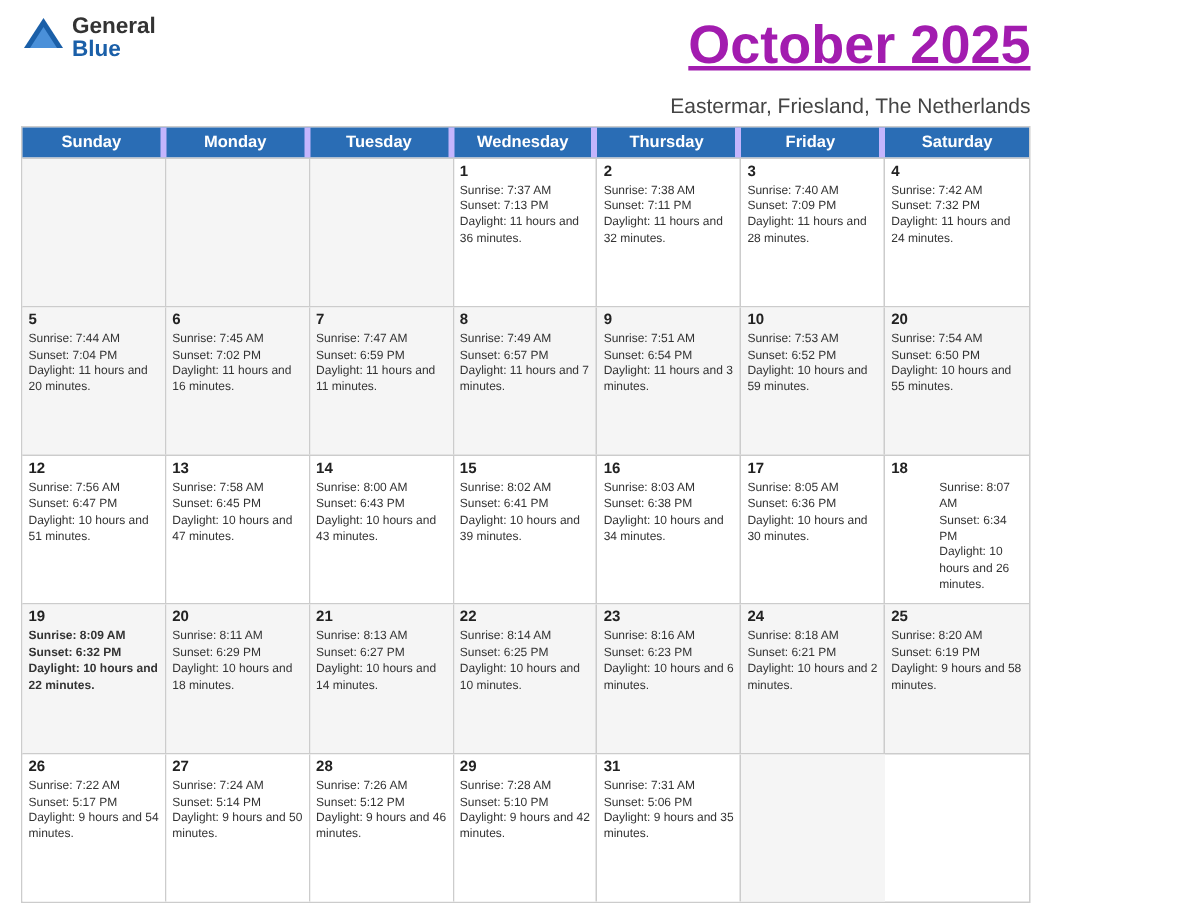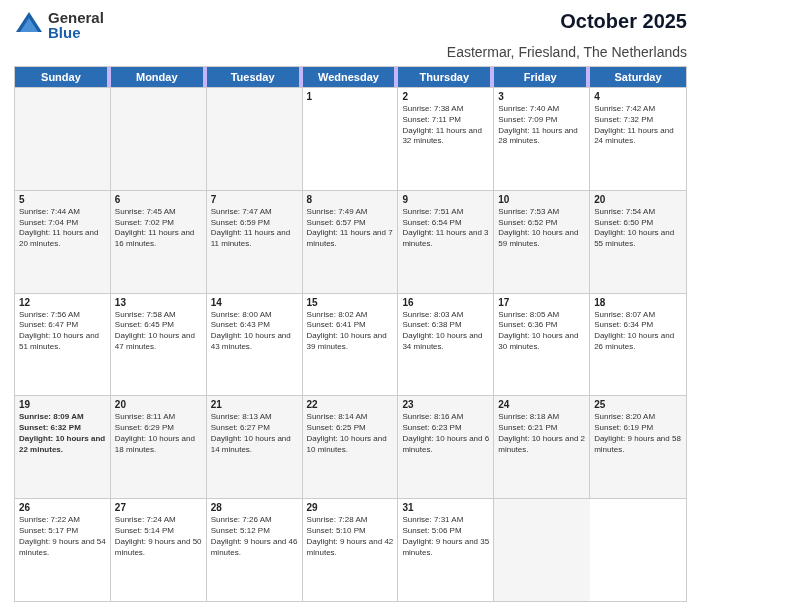--- a/index.html
+++ b/index.html
@@ -44,24 +44,25 @@
     }
     .logo-icon {
       width: 30px;
       height: 30px;
       margin-right: 4px;
     }
     .title-block {
       text-align: right;
     }
     .month-title {
-      font-size: 20px;
-      font-weight: bold;
-      color: #0f172a;
+      font-size: 36px;
+      font-weight: bold;
+      color: #a21caf;
       line-height: 1.1;
+      text-decoration: underline;
     }
     .location {
       font-size: 14px;
       color: #444;
       margin-top: 12px;
     }
     .calendar {
       flex: 1;
       display: flex;
       flex-direction: column;
@@ -151,20 +152,23 @@
         <div class="cal-header-cell">Friday</div>
         <div class="cal-header-cell">Saturday</div>
       </div>
     <div class="cal-body" id="cal-body">
         <div class="cal-row">
           <div class="cal-cell empty-cell"></div>
           <div class="cal-cell empty-cell"></div>
           <div class="cal-cell empty-cell"></div>
           <div class="cal-cell">
             <div class="day-num">1</div>
+            <div class="day-info" style="white-space: pre-line;">Sunrise: 7:37 AM
+Sunset: 7:13 PM
+Daylight: 11 hours and 36 minutes.</div>
           </div>
           <div class="cal-cell">
             <div class="day-num">2</div>
             <div class="day-info" style="white-space: pre-line;">Sunrise: 7:38 AM
 Sunset: 7:11 PM
 Daylight: 11 hours and 32 minutes.</div>
           </div>
           <div class="cal-cell">
             <div class="day-num">3</div>
             <div class="day-info" style="white-space: pre-line;">Sunrise: 7:40 AM
@@ -254,21 +258,21 @@
 Daylight: 10 hours and 34 minutes.</div>
           </div>
           <div class="cal-cell">
             <div class="day-num">17</div>
             <div class="day-info" style="white-space: pre-line;">Sunrise: 8:05 AM
 Sunset: 6:36 PM
 Daylight: 10 hours and 30 minutes.</div>
           </div>
           <div class="cal-cell">
             <div class="day-num">18</div>
-            <div class="day-info" style="white-space: pre-line;">Sunrise: 8:07 AM
+            <div class="day-info" style="white-space: pre-line; margin-left: 32px;">Sunrise: 8:07 AM
 Sunset: 6:34 PM
 Daylight: 10 hours and 26 minutes.</div>
           </div>
         </div>
         <div class="cal-row">
           <div class="cal-cell shaded">
             <div class="day-num">19</div>
             <div class="day-info" style="white-space: pre-line; font-weight: bold;">Sunrise: 8:09 AM
 Sunset: 6:32 PM
 Daylight: 10 hours and 22 minutes.</div>

